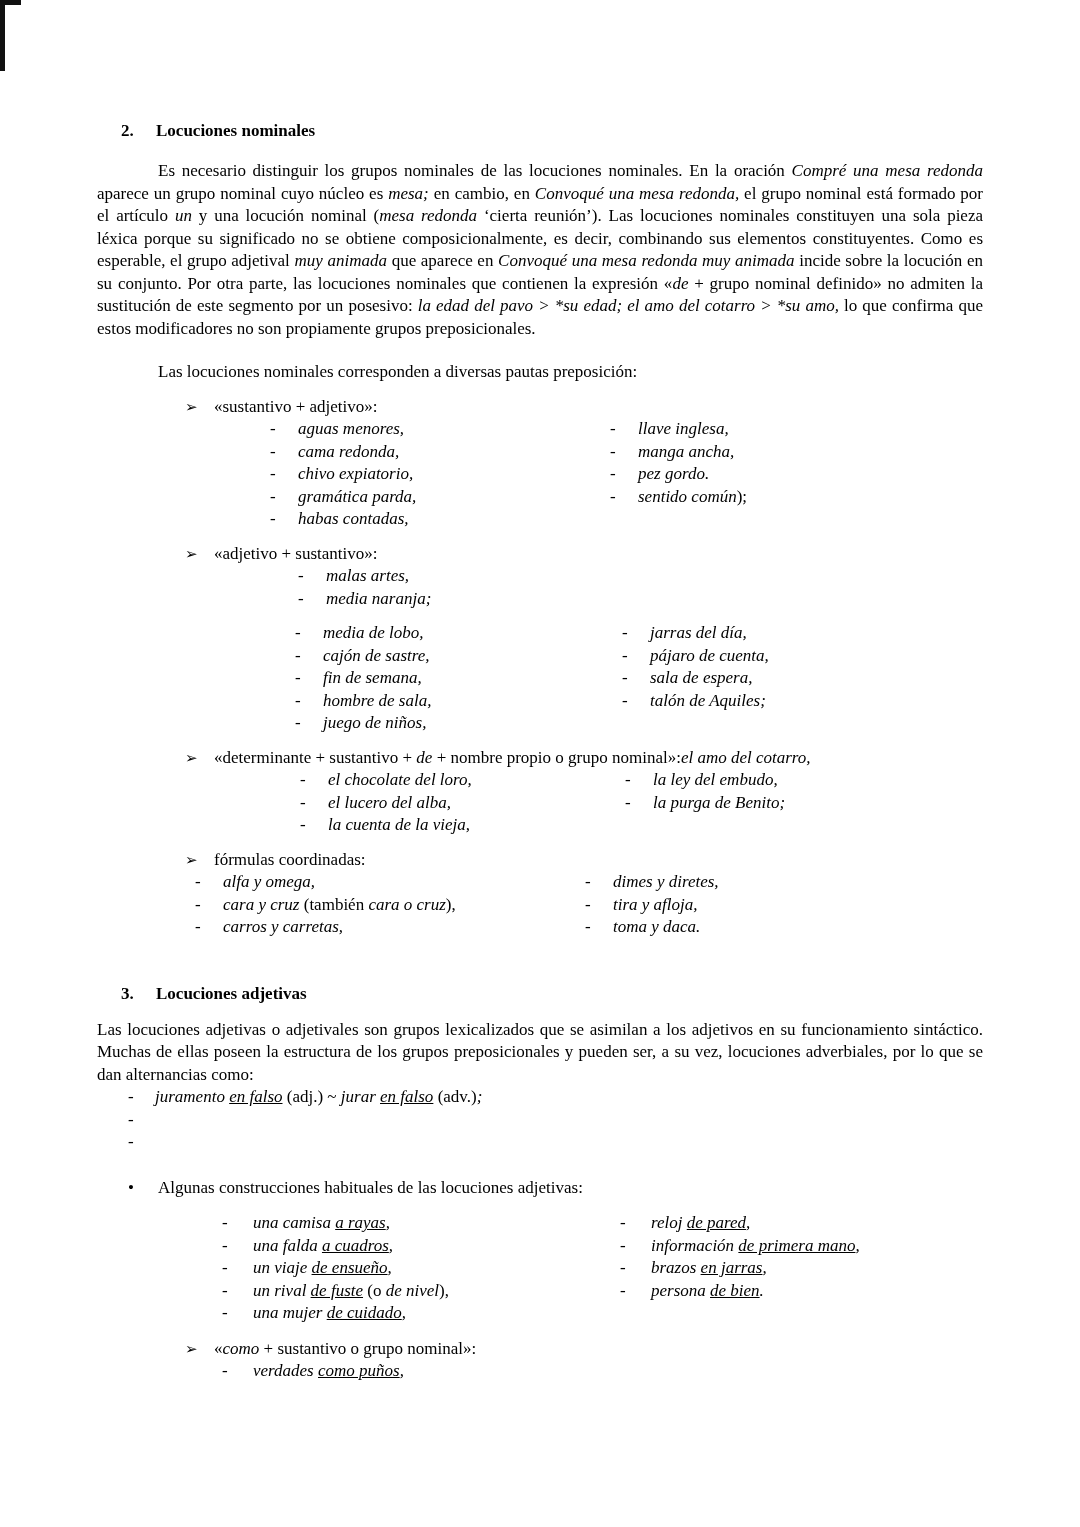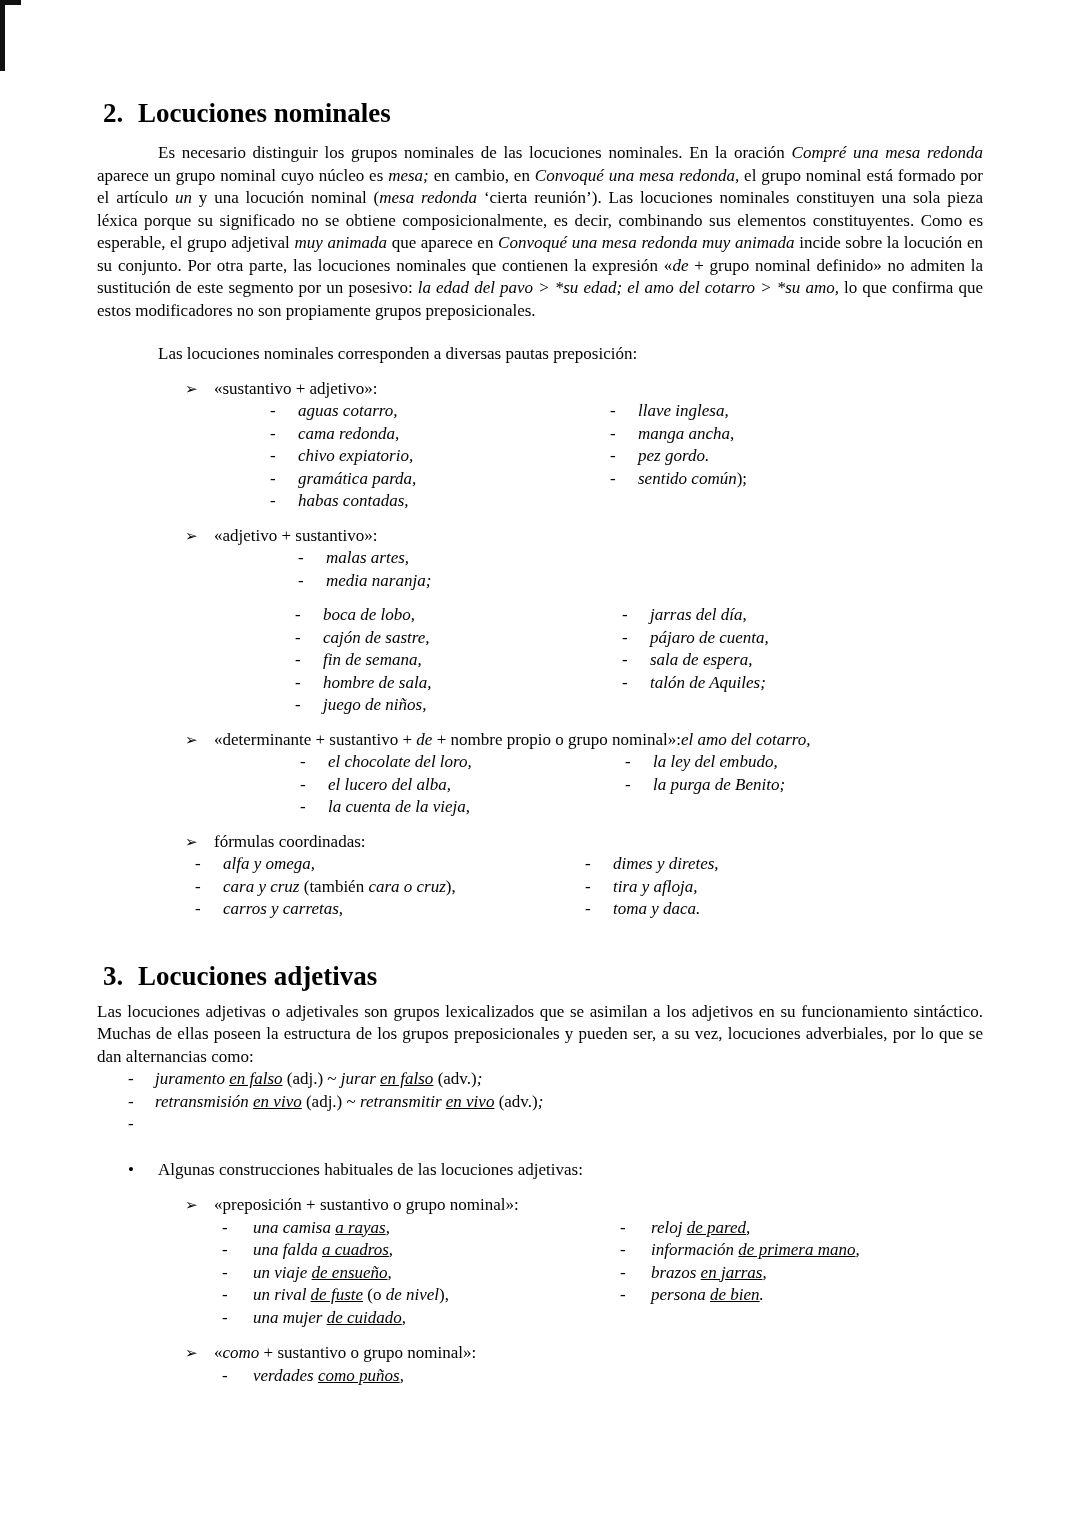--- a/index.html
+++ b/index.html
@@ -16,21 +16,21 @@
   }
   .corner-mark {
     position: absolute;
     left: 0; top: 0;
     width: 16px; height: 66px;
     border-left: 5px solid #111;
     border-top: 5px solid #111;
   }
   .page { padding: 100px 97px 30px 97px; }
 
-  .heading { font-weight: bold; font-size: 27px; line-height: 26px; padding-left: 6px; margin: 0; }
+  .heading { font-weight: bold; font-size: 17px; line-height: 26px; padding-left: 6px; margin: 18px; }
   .heading .h-num { display: inline-block; width: 35px; }
   .h2-sec2 { margin-bottom: 16px; }
   .h2-sec3 { margin-top: 42px; margin-bottom: 12px; }
 
   p.body { text-align: justify; margin: 0; }
   p.indent { text-indent: 61px; }
   p.p2 { margin-top: 21px; }
 
   .group { margin-top: 12px; }
   .group-label { padding-left: 88px; }
@@ -71,21 +71,21 @@
   <p class="body indent">Es necesario distinguir los grupos nominales de las locuciones nominales. En la oración <i>Compré una mesa redonda</i> aparece un grupo nominal cuyo núcleo es <i>mesa;</i> en cambio, en <i>Convoqué una mesa redonda,</i> el grupo nominal está formado por el artículo <i>un</i> y una locución nominal (<i>mesa redonda</i> ‘cierta reunión’). Las locuciones nominales constituyen una sola pieza léxica porque su significado no se obtiene composicionalmente, es decir, combinando sus elementos constituyentes. Como es esperable, el grupo adjetival <i>muy animada</i> que aparece en <i>Convoqué una mesa redonda muy animada</i> incide sobre la locución en su conjunto. Por otra parte, las locuciones nominales que contienen la expresión «<i>de</i> + grupo nominal definido» no admiten la sustitución de este segmento por un posesivo: <i>la edad del pavo &gt; *su edad; el amo del cotarro &gt; *su amo,</i> lo que confirma que estos modificadores no son propiamente grupos preposicionales.</p>
 
   <p class="body indent p2">Las locuciones nominales corresponden a diversas pautas preposición:</p>
 
   <div class="group g-s2-1">
     <div class="group-label"><span class="marker arrow-marker">➢</span><span>«sustantivo + adjetivo»:</span></div>
     <div class="cols">
       <ul class="dash-list col-left">
           <li>
             <span class="marker">-</span>
-            <span class="txt"><i>aguas cotarro,</i></span>
+            <span class="txt"><i>aguas menores,</i></span>
           </li>
           <li>
             <span class="marker">-</span>
             <span class="txt"><i>cama redonda,</i></span>
           </li>
           <li>
             <span class="marker">-</span>
             <span class="txt"><i>chivo expiatorio,</i></span>
           </li>
           <li>
@@ -132,21 +132,21 @@
           </li>
         </ul>
     </div>
   </div>
 
   <div class="group g-s2-3">
     <div class="cols">
       <ul class="dash-list col-left">
           <li>
             <span class="marker">-</span>
-            <span class="txt"><i>boca de lobo,</i></span>
+            <span class="txt"><i>media de lobo,</i></span>
           </li>
           <li>
             <span class="marker">-</span>
             <span class="txt"><i>cajón de sastre,</i></span>
           </li>
           <li>
             <span class="marker">-</span>
             <span class="txt"><i>fin de semana,</i></span>
           </li>
           <li>
@@ -247,33 +247,31 @@
 
   <p class="body">Las locuciones adjetivas o adjetivales son grupos lexicalizados que se asimilan a los adjetivos en su funcionamiento sintáctico. Muchas de ellas poseen la estructura de los grupos preposicionales y pueden ser, a su vez, locuciones adverbiales, por lo que se dan alternancias como:</p>
 
   <ul class="alt-list">
       <li>
         <span class="marker">-</span>
         <span class="txt"><i>juramento <u>en falso</u></i> (adj.) ~ <i>jurar <u>en falso</u></i> (adv.)<i>;</i></span>
       </li>
       <li>
         <span class="marker">-</span>
-        <span class="txt"><i>retransmisión <u>en vivo</u></i> (adj.) ~ <i>retransmitir <u>en vivo</u></i> (adv.)<i>;</i></span>
       </li>
       <li>
         <span class="marker">-</span>
       </li>
     </ul>
 
   <div class="bullet-line"><span class="marker bullet-marker">•</span><span>Algunas construcciones habituales de las locuciones adjetivas:</span></div>
 
   <div class="sec3-groups">
 
     <div class="group g-s3-1">
-      <div class="group-label"><span class="marker arrow-marker">➢</span><span>«preposición + sustantivo o grupo nominal»:</span></div>
       <div class="cols">
         <ul class="dash-list col-left">
             <li>
               <span class="marker">-</span>
               <span class="txt"><i>una camisa <u>a rayas</u>,</i></span>
             </li>
             <li>
               <span class="marker">-</span>
               <span class="txt"><i>una falda <u>a cuadros</u>,</i></span>
             </li>

